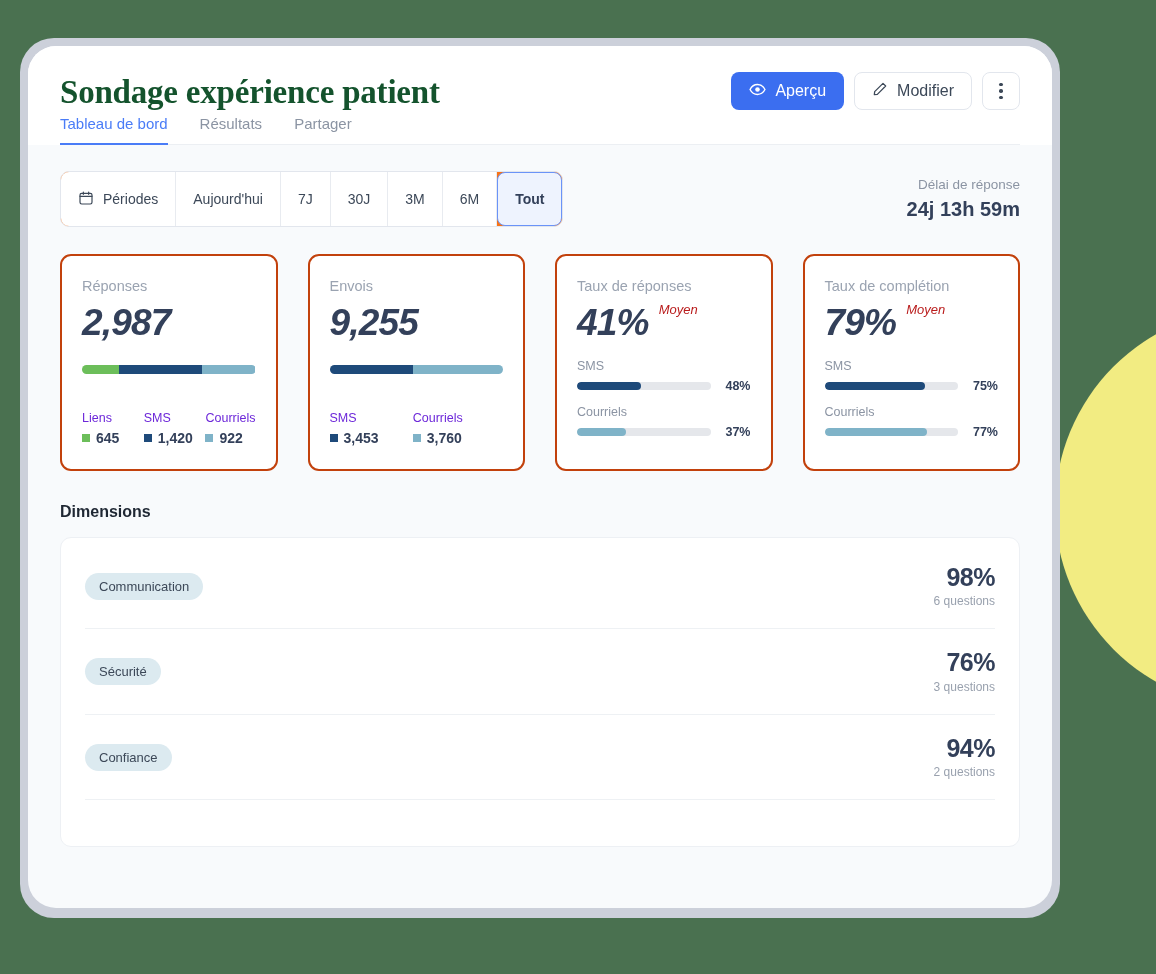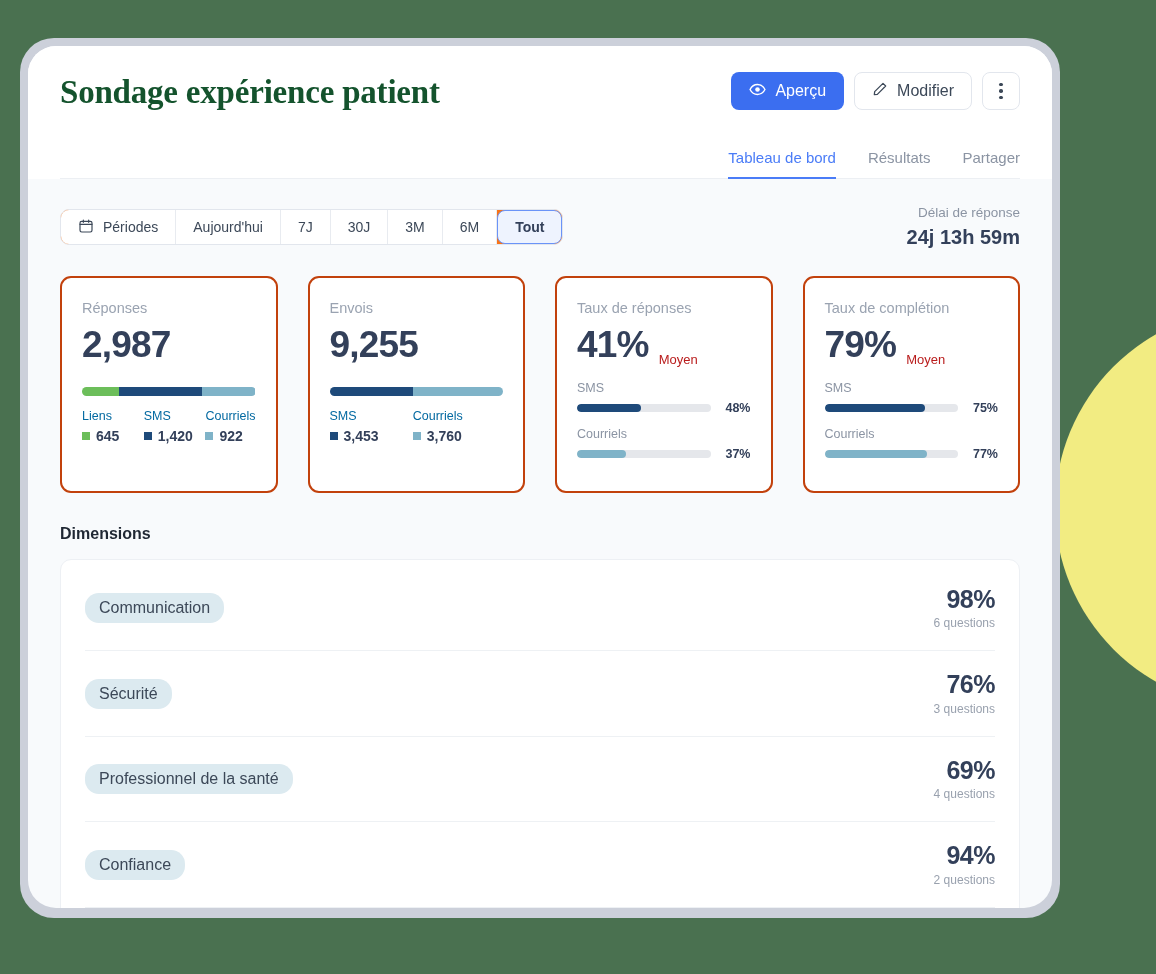--- a/index.html
+++ b/index.html
@@ -124,22 +124,22 @@
     align-items: center;
   }
   .dots i {
     width: 3.5px; height: 3.5px; border-radius: 50%;
     background: #3c4858; display: block;
   }
 
   .header-bottom {
     display: flex;
     align-items: flex-end;
-    justify-content: flex-end;
-    margin-top: 38px;
+    justify-content: space-between;
+    margin-top: 4px;
     border-bottom: 1px solid #eceff3;
   }
 
   .tabs { display: flex; gap: 32px; }
 
   .tab {
     font-size: 15px;
     color: #8b94a3;
     padding-bottom: 11px;
     cursor: pointer;
@@ -166,21 +166,21 @@
     align-items: center;
     justify-content: space-between;
   }
 
   .segmented {
     display: inline-flex;
     border: 1px solid #e2e6ed;
     border-radius: 9px;
     background: #f97316;
     overflow: hidden;
-    height: 36px;
+    height: 56px;
     text-align: center;
   }
 
   .seg {
     display: inline-flex;
     align-items: center;
     gap: 9px;
     padding: 0 17px;
     font-size: 14px;
     color: #3c4858;
@@ -223,40 +223,40 @@
   .stat-title { font-size: 14.5px; color: #9aa3b1; margin-bottom: 8px; }
 
   .stat-value {
     font-size: 37px;
     font-weight: 700;
     color: #33405a;
     letter-spacing: -0.8px;
     line-height: 1.15;
   }
 
-  .stat-value-row { display: flex; align-items: flex-end; gap: 10px; }
+  .stat-value-row { display: flex; align-items: flex-start; gap: 10px; font-style: italic; }
   .stat-suffix { font-size: 13px; color: #b91c1c; font-weight: 400; }
 
   
   .stacked-bar {
     display: flex;
     height: 9px;
     border-radius: 5px;
     overflow: hidden;
     margin-top: 20px;
   }
   .stacked-seg { height: 100%; }
 
   .legend-row {
     display: flex;
     margin-top: 13px;
     gap: 0;
   }
   .legend-item { display: flex; flex-direction: column; gap: 5px; }
-  .legend-name { font-size: 12.5px; color: #0369a1; }
+  .legend-name { font-size: 12.5px; color: #6d28d9; margin-top: 24px; }
   .legend-val {
     font-size: 14px; font-weight: 700; color: #33405a;
     display: flex; align-items: center; gap: 6px;
   }
   .legend-swatch { width: 8px; height: 8px; display: inline-block; }
 
   
   .mini-rows { margin-top: 14px; }
   .mini-label { font-size: 12.5px; color: #8b94a3; margin-bottom: 6px; }
   .mini-line { display: flex; align-items: center; gap: 10px; margin-bottom: 12px; }
@@ -285,21 +285,21 @@
     justify-content: space-between;
     padding: 20px 0;
     border-bottom: 1px solid #eef1f4;
   }
   .dim-row:last-child { border-bottom: none; }
 
   .dim-pill {
     display: inline-block;
     background: #dceaf0;
     color: #3c4858;
-    font-size: 16px;
+    font-size: 13px;
     padding: 6px 14px;
     border-radius: 14px;
   }
 
   .dim-right { text-align: right; }
   .dim-score {
     font-size: 25px; font-weight: 700; color: #33405a;
     letter-spacing: -0.5px; line-height: 1.1;
   }
   .dim-questions { font-size: 12px; color: #99a1ae; margin-top: 3px; }
@@ -521,27 +521,20 @@
       </div>
 
       <div class="dim-row">
         <span class="dim-pill">Sécurité</span>
         <div class="dim-right">
           <div class="dim-score">76%</div>
           <div class="dim-questions">3 questions</div>
         </div>
       </div>
 
-      <div class="dim-row">
-        <span class="dim-pill">Professionnel de la santé</span>
-        <div class="dim-right">
-          <div class="dim-score">69%</div>
-          <div class="dim-questions">4 questions</div>
-        </div>
-      </div>
 
       <div class="dim-row">
         <span class="dim-pill">Confiance</span>
         <div class="dim-right">
           <div class="dim-score">94%</div>
           <div class="dim-questions">2 questions</div>
         </div>
       </div>
 
       <div class="dim-row">

